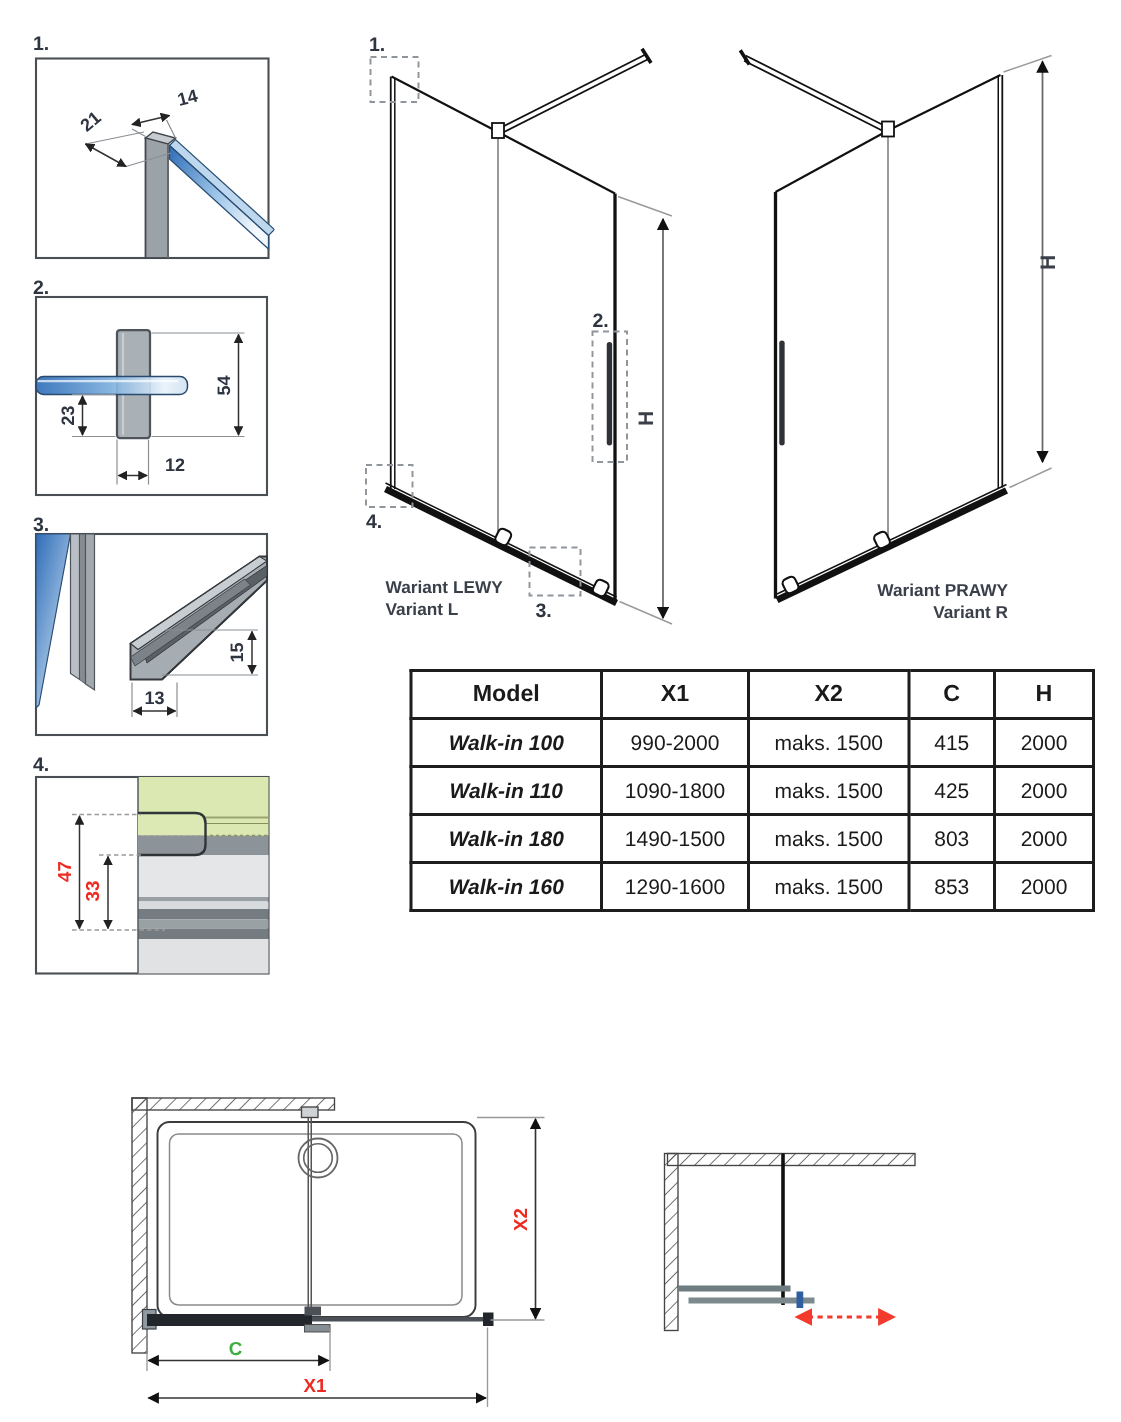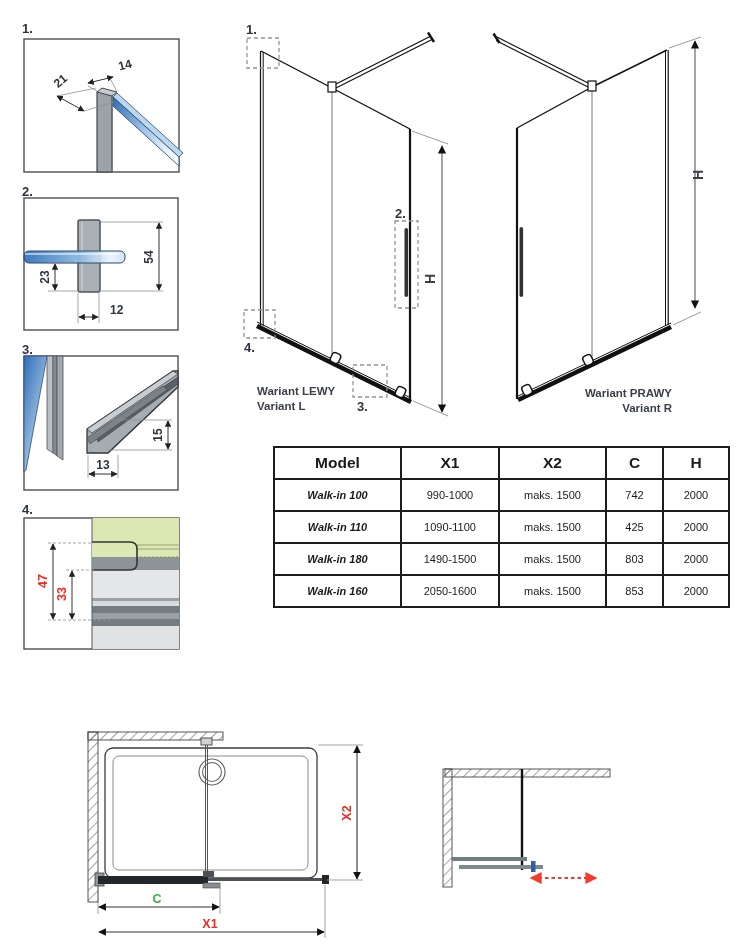--- a/index.html
+++ b/index.html
@@ -8,21 +8,21 @@
   .abs{position:absolute;}
   svg text{font-family:"Liberation Sans",sans-serif;}
   .dimtxt{fill:#2e3440;font-size:12px;font-weight:600;}
   .numtxt{fill:#2e3440;font-size:13px;font-weight:700;}
   .captxt{fill:#3a3f4a;font-size:11.5px;font-weight:600;}
   .htxt{fill:#3a3f4a;font-size:14px;font-weight:600;}
   .redtxt{fill:#ee2b22;font-size:12.5px;font-weight:700;}
   .greentxt{fill:#3fae3f;font-size:12.5px;font-weight:700;}
   table.spec{position:absolute;left:273px;top:446px;border-collapse:collapse;table-layout:fixed;}
   table.spec td,table.spec th{border:2px solid #1d1d1d;text-align:center;vertical-align:middle;
-      height:30px;padding:0;font-size:11px;color:#1a1a1a;white-space:nowrap;}
+      height:30px;padding:0;font-size:14px;color:#1a1a1a;white-space:nowrap;}
   table.spec th{font-weight:700;font-size:15.5px;}
   table.spec td.model{font-weight:700;font-style:italic;}
   th.red{color:#ee2b22;}
   th.green{color:#3fae3f;}
 </style>
 </head>
 <body>
 
 <div class="canvas">
 
@@ -285,42 +285,42 @@
         <th>Model</th>
         <th class="red">X1</th>
         <th class="red">X2</th>
         <th class="green">C</th>
         <th>H</th>
       </tr>
     </thead>
     <tbody>
       <tr>
           <td class="model">Walk-in 100</td>
-          <td>990-1000</td>
+          <td>990-2000</td>
           <td>maks. 1500</td>
-          <td>742</td>
+          <td>415</td>
           <td>2000</td>
         </tr>
       <tr>
           <td class="model">Walk-in 110</td>
-          <td>1090-1100</td>
+          <td>1090-1800</td>
           <td>maks. 1500</td>
           <td>425</td>
           <td>2000</td>
         </tr>
       <tr>
           <td class="model">Walk-in 180</td>
           <td>1490-1500</td>
           <td>maks. 1500</td>
           <td>803</td>
           <td>2000</td>
         </tr>
       <tr>
           <td class="model">Walk-in 160</td>
-          <td>2050-1600</td>
+          <td>1290-1600</td>
           <td>maks. 1500</td>
           <td>853</td>
           <td>2000</td>
         </tr>
     </tbody>
   </table>
 
   <svg class="abs" style="left:55px;top:725px;" width="325" height="223">
     <defs>
       <marker id="mC" viewBox="0 0 10 10" refX="9" refY="5" markerWidth="7" markerHeight="7" orient="auto-start-reverse">

